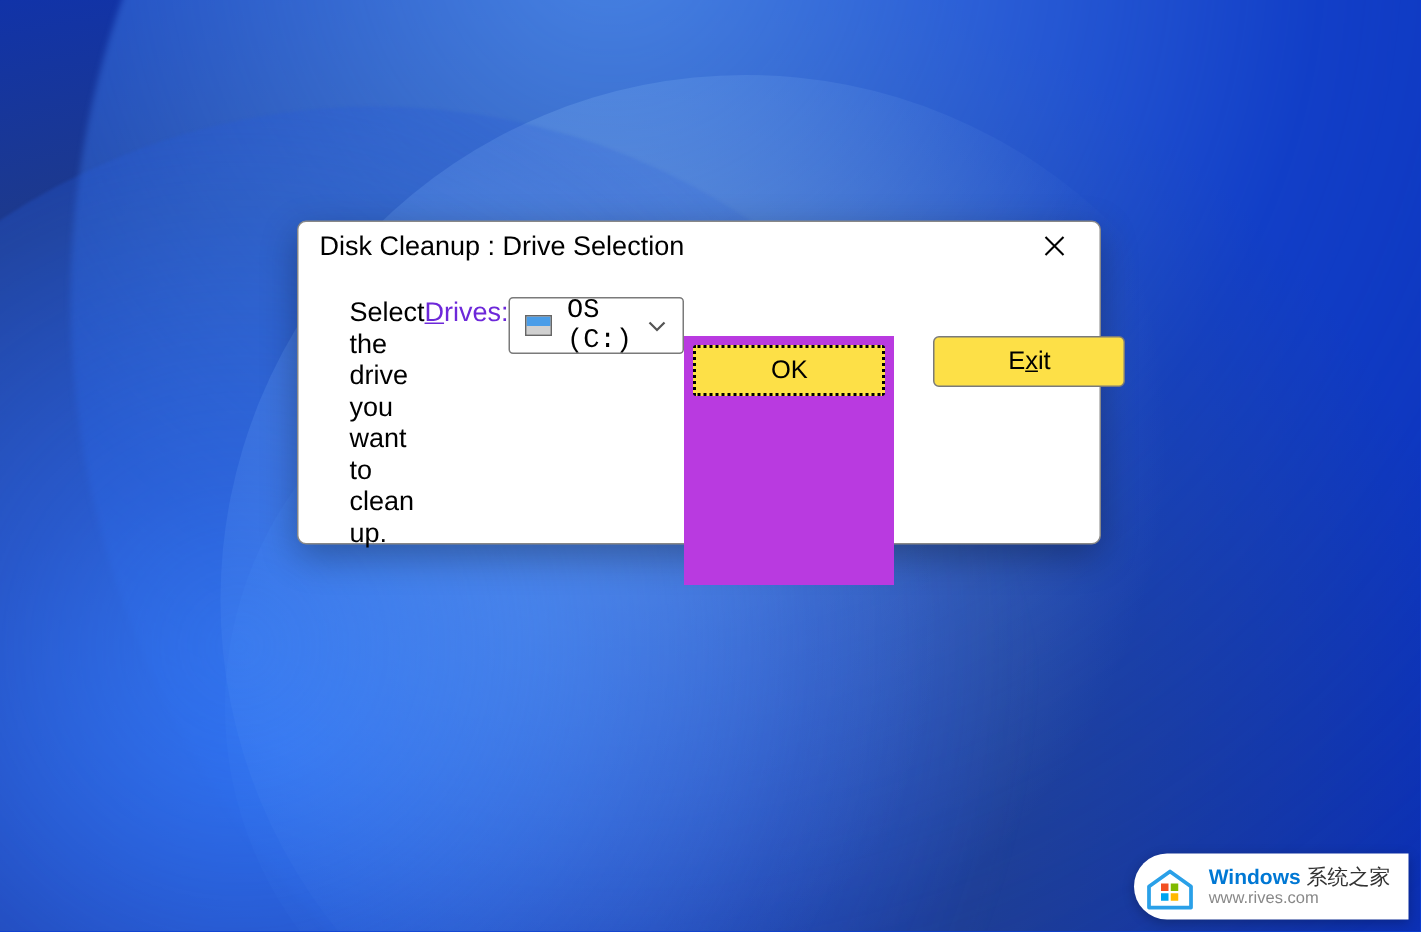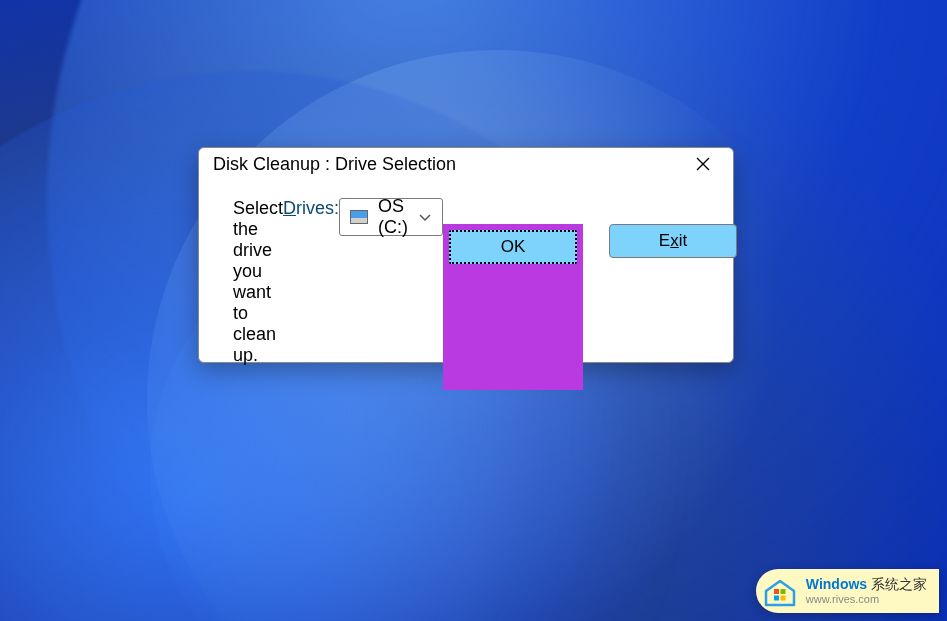--- a/index.html
+++ b/index.html
@@ -93,21 +93,21 @@
       display: flex;
       flex-direction: row;
     }
     .instruction {
       font-size: 18px;
       color: #000;
       margin-bottom: 24px;
     }
     .field-label {
       font-size: 18px;
-      color: #0c4a6e;
+      color: #6d28d9;
       margin-bottom: 6px;
     }
     .field-label .u { text-decoration: underline; }
     .dropdown {
       height: 38px;
       border: 1px solid #7a7a7a;
       border-radius: 3px;
       display: flex;
       align-items: center;
       padding: 0 10px;
@@ -119,20 +119,21 @@
       width: 18px; height: 14px;
       background: linear-gradient(to bottom, #4a9de8 0%, #4a9de8 55%, #d0d0d0 55%, #d0d0d0 100%);
       border: 1px solid #666;
       position: relative;
       flex-shrink: 0;
     }
     .drive-text {
       font-size: 18px;
       color: #000;
       flex: 1;
+      font-family: Liberation Mono, monospace;
     }
     .chevron {
       margin-left: auto;
       width: 14px;
       height: 14px;
     }
     .button-row {
       display: flex;
       gap: 26px;
       justify-content: center;
@@ -140,39 +141,39 @@
     }
     .ok-highlight {
       padding: 6px;
       background: #b93ae0;
     }
     .btn {
       width: 128px;
       height: 34px;
       border: 1px solid #7a7a7a;
       border-radius: 4px;
-      background: #7dd3fc;
+      background: #fde047;
       font-size: 17px;
       color: #000;
       display: flex;
       align-items: center;
       justify-content: center;
       cursor: pointer;
       font-family: inherit;
     }
     .btn.ok {
       border: 2px dotted #000;
       border-radius: 2px;
     }
     .btn .u { text-decoration: underline; }
     .watermark {
       position: absolute;
       right: 8px;
       bottom: 8px;
-      background: #fef9c3;
+      background: #ffffff;
       border-radius: 22px 0 0 22px;
       height: 44px;
       padding: 4px 12px 4px 6px;
       display: flex;
       align-items: center;
       gap: 8px;
       box-shadow: 0 2px 8px rgba(0,0,0,0.25);
     }
     .wm-logo {
       width: 36px; height: 36px;

